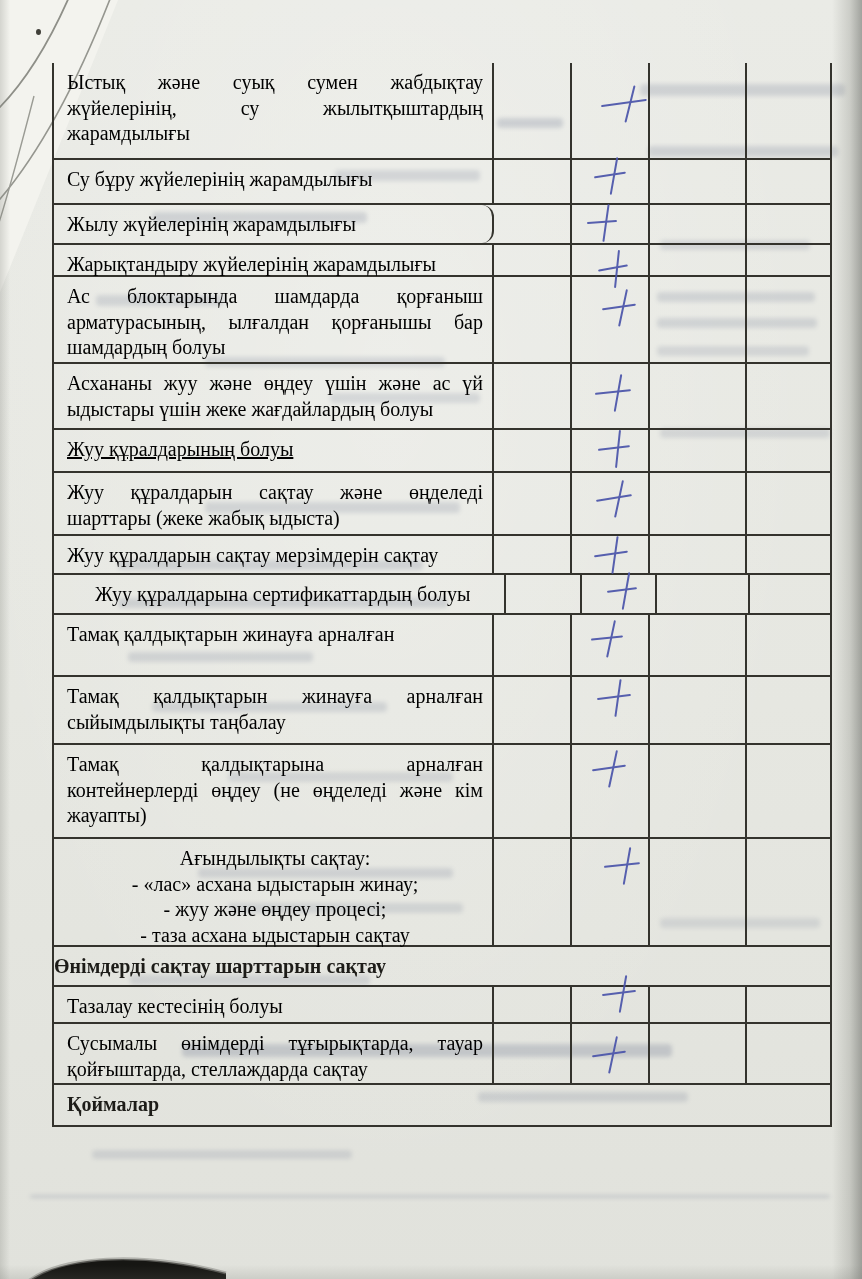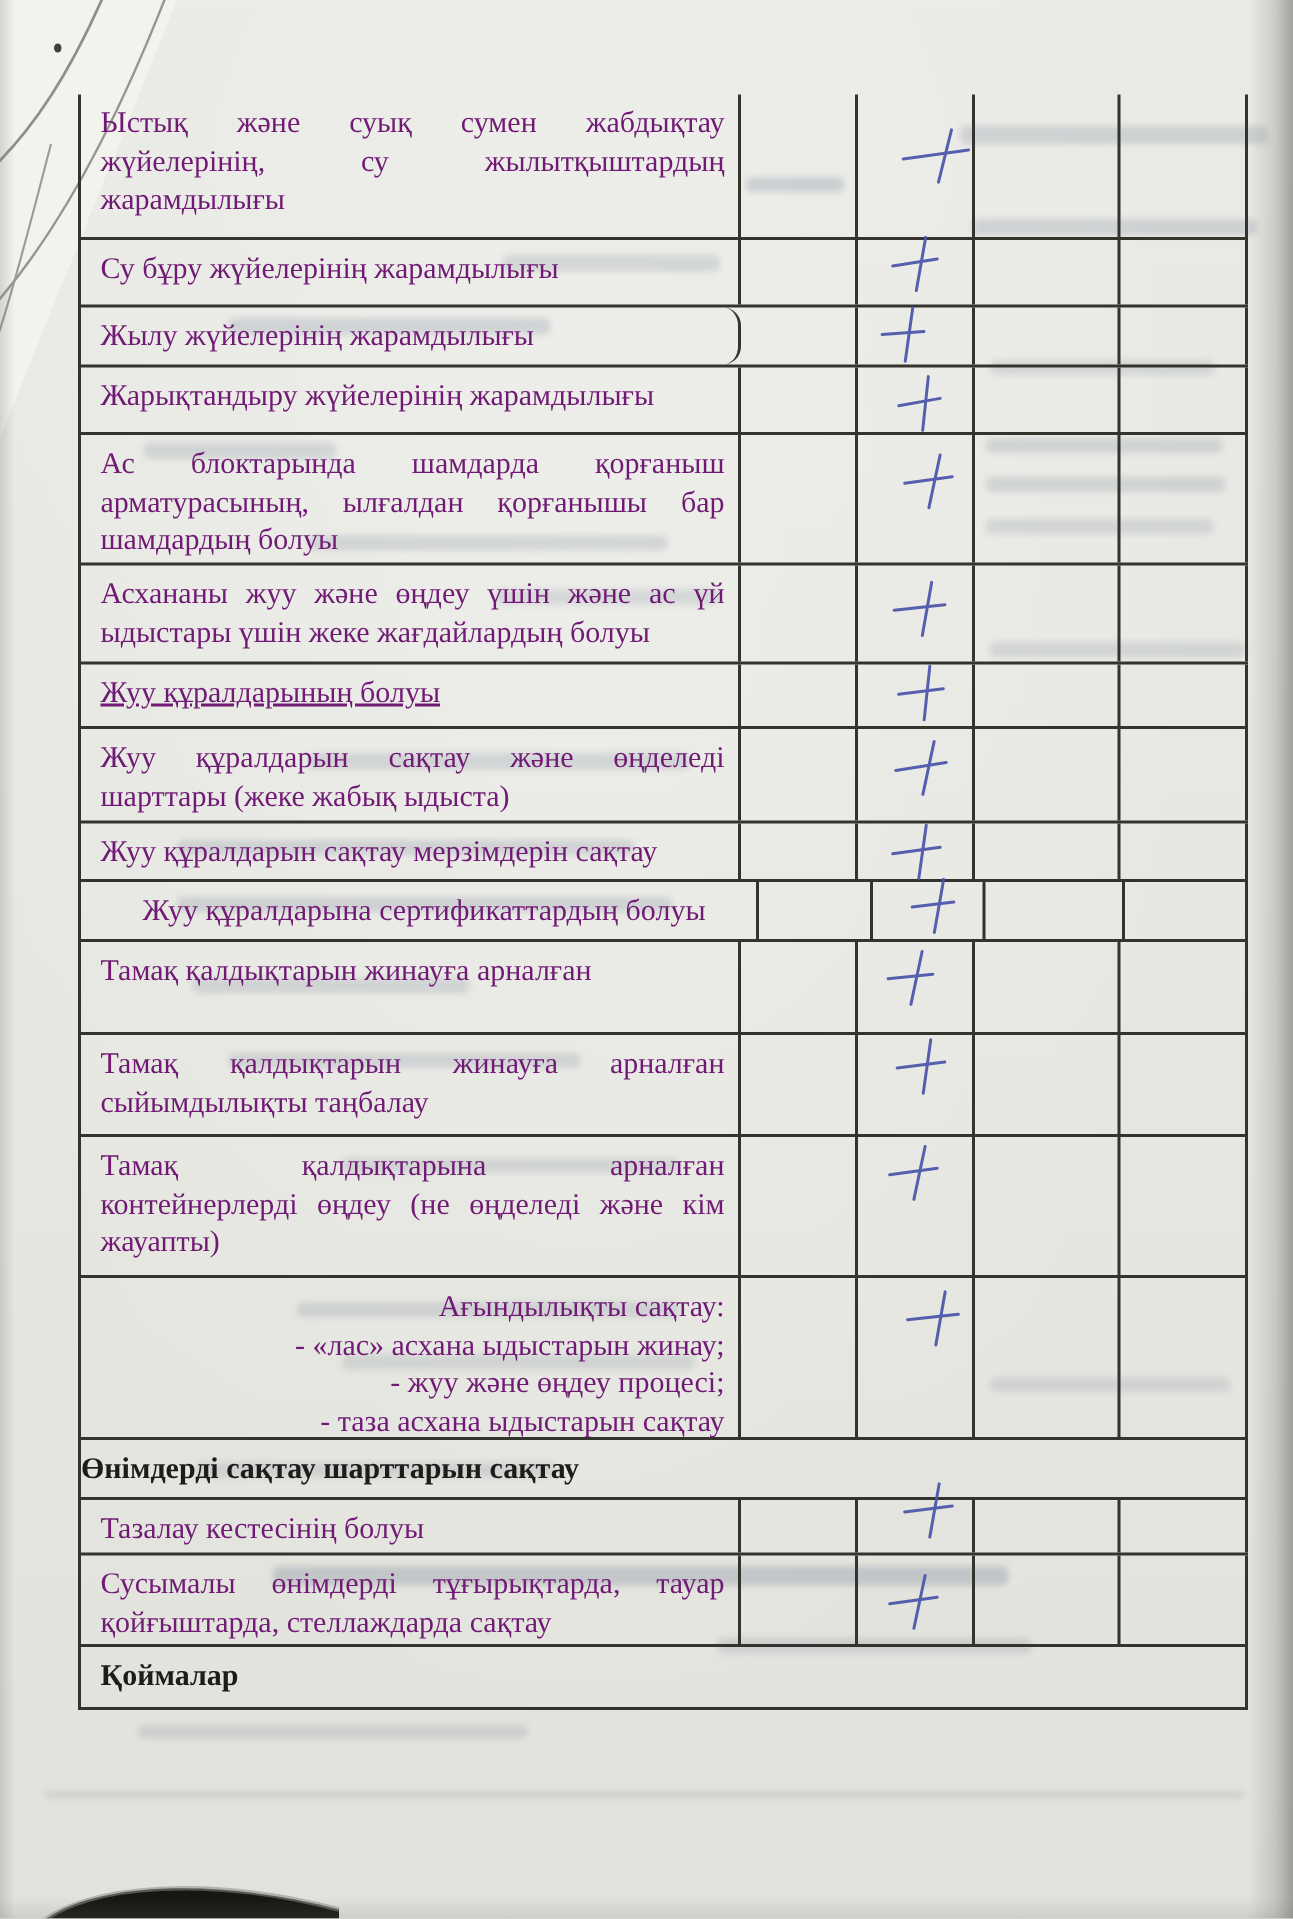--- a/index.html
+++ b/index.html
@@ -26,24 +26,24 @@
     clip-path:polygon(0 0,100% 0,0 100%);background:#f3f3ee;}
   .corner-arcs{position:absolute;left:0;top:0;}
   .speck{position:absolute;left:36px;top:29px;width:5px;height:6px;border-radius:50%;
     background:#403f39;filter:blur(.4px);}
 
   
   #table-root{position:absolute;left:52px;top:63px;width:778px;
     border-left:2.5px solid #34332d;}
   .row{display:flex;border-bottom:2.5px solid #34332d;box-sizing:border-box;position:relative;}
   .cell{box-sizing:border-box;border-right:2.5px solid #34332d;position:relative;}
-  .cell.desc{padding:7px 9px 0 13px;font-size:20px;line-height:25.5px;color:#701a75;}
+  .cell.desc{padding:7px 9px 0 13px;font-size:20px;line-height:25.5px;color:#000000;}
   .line{text-align:justify;}
   .row.align-justify .line:not(:last-child){text-align-last:justify;}
-  .row.align-left .line{text-align:right;}
+  .row.align-left .line{text-align:center;}
   .row.section .cell{flex:1;text-align:center;font-weight:bold;font-size:20px;
     padding-top:8px;color:#1d1c18;}
   .row.subsection .cell{flex:1;text-align:left;font-weight:bold;font-size:20px;
     padding:8px 0 0 13px;color:#1d1c18;}
 
   
   .check{position:absolute;height:20px;opacity:.92;}
   .check::before{content:'';position:absolute;left:0;top:9px;width:100%;height:2.4px;
     background:#4a54aa;border-radius:2px;transform:rotate(var(--hr));}
   .check::after{content:'';position:absolute;left:60%;top:-8px;bottom:-10px;width:2.4px;
@@ -126,21 +126,21 @@
       <div class="cell desc" style="width: 440px; border-radius: 12px;">
         <div class="line">Жылу жүйелерінің жарамдылығы</div>
       </div>
       <div class="cell" style="width: 78px;"></div>
       <div class="cell" style="width: 78px;">
         <span class="check" style="width: 30px; left: 15px; top: 7px; --hr: -4deg; --vr: 8deg;"></span>
       </div>
       <div class="cell" style="width: 97px;"></div>
       <div class="cell" style="width: 85px;"></div>
     </div>
-    <div class="row align-justify" style="height: 45px;">
+    <div class="row align-justify" style="height: 32px;">
       <div class="cell desc" style="width: 440px;">
         <div class="line">Жарықтандыру жүйелерінің жарамдылығы</div>
       </div>
       <div class="cell" style="width: 78px;"></div>
       <div class="cell" style="width: 78px;">
         <span class="check" style="width: 30px; left: 26px; top: 13px; --hr: -10deg; --vr: 6deg;"></span>
       </div>
       <div class="cell" style="width: 97px;"></div>
       <div class="cell" style="width: 85px;"></div>
     </div>

